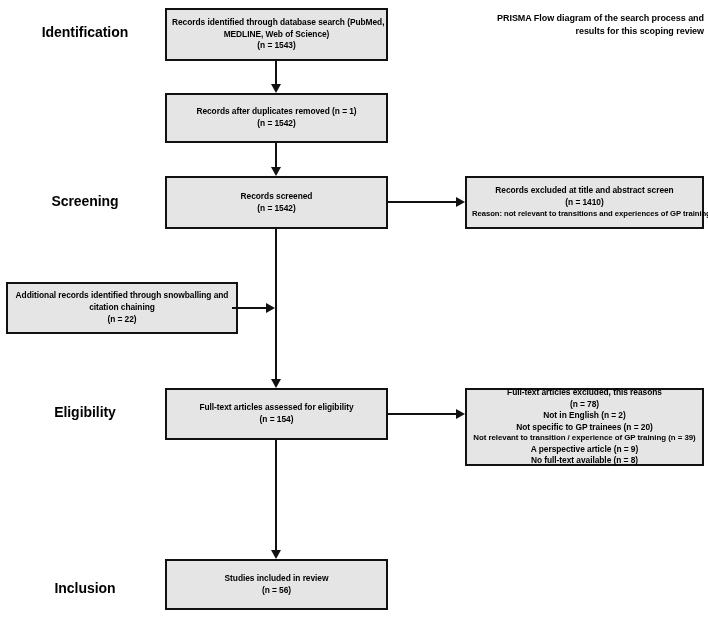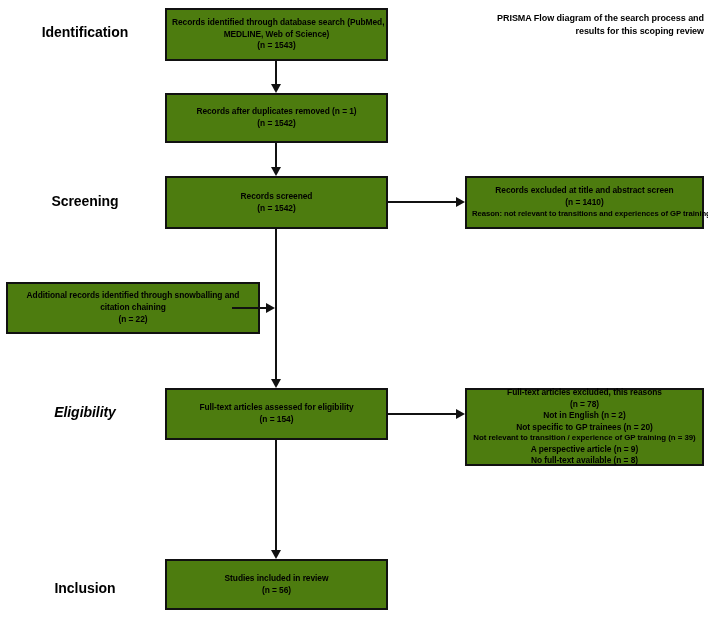--- a/index.html
+++ b/index.html
@@ -16,21 +16,21 @@
     position: relative;
     width: 708px;
     height: 620px;
     background: #ffffff;
     overflow: hidden;
   }
   .box {
     position: absolute;
     box-sizing: border-box;
     border: 2px solid #111111;
-    background: #4d7c0f;
+    background: #e5e5e5;
     display: flex;
     align-items: center;
     justify-content: center;
     text-align: center;
     padding: 3px 5px;
   }
   .box .lines {
     width: 100%;
     line-height: 1.42;
     font-size: 8.4px;
@@ -91,21 +91,21 @@
 
 <div id="diagram">
 
   <div class="caption" style="left:452px; top:12px; width:252px;">
     <span class="ln">PRISMA Flow diagram of the search process and</span>
     <span class="ln">results for this scoping review</span>
   </div>
 
   <div class="stage-label" style="left:10px; top:24px;">Identification</div>
   <div class="stage-label" style="left:10px; top:193px;">Screening</div>
-  <div class="stage-label" style="left:10px; top:404px;font-style:italic;">Eligibility</div>
+  <div class="stage-label" style="left:10px; top:404px;">Eligibility</div>
   <div class="stage-label" style="left:10px; top:580px;">Inclusion</div>
 
   <div class="box" style="left:165px; top:8px; width:223px; height:53px;">
     <span class="lines">
       <span class="ln">Records identified through database search (PubMed,</span>
       <span class="ln">MEDLINE, Web of Science)</span>
       <span class="ln">(n = 1543)</span>
     </span>
   </div>
 
@@ -133,21 +133,21 @@
   <div class="arrow-right" style="left:456px; top:197px;"></div>
 
   <div class="box" style="left:465px; top:176px; width:239px; height:53px;">
     <span class="lines">
       <span class="ln">Records excluded at title and abstract screen</span>
       <span class="ln">(n = 1410)</span>
       <span class="ln" style="font-size:7.7px;">Reason: not relevant to transitions and experiences of GP training</span>
     </span>
   </div>
 
-  <div class="box" style="left:6px; top:282px; width:254px; height:52px;">
+  <div class="box" style="left:6px; top:282px; width:232px; height:52px;">
     <span class="lines">
       <span class="ln">Additional records identified through snowballing and</span>
       <span class="ln">citation chaining</span>
       <span class="ln">(n = 22)</span>
     </span>
   </div>
 
   <div class="hline" style="left:232px; top:307px; width:35px;"></div>
   <div class="arrow-right" style="left:266px; top:303px;"></div>
 

